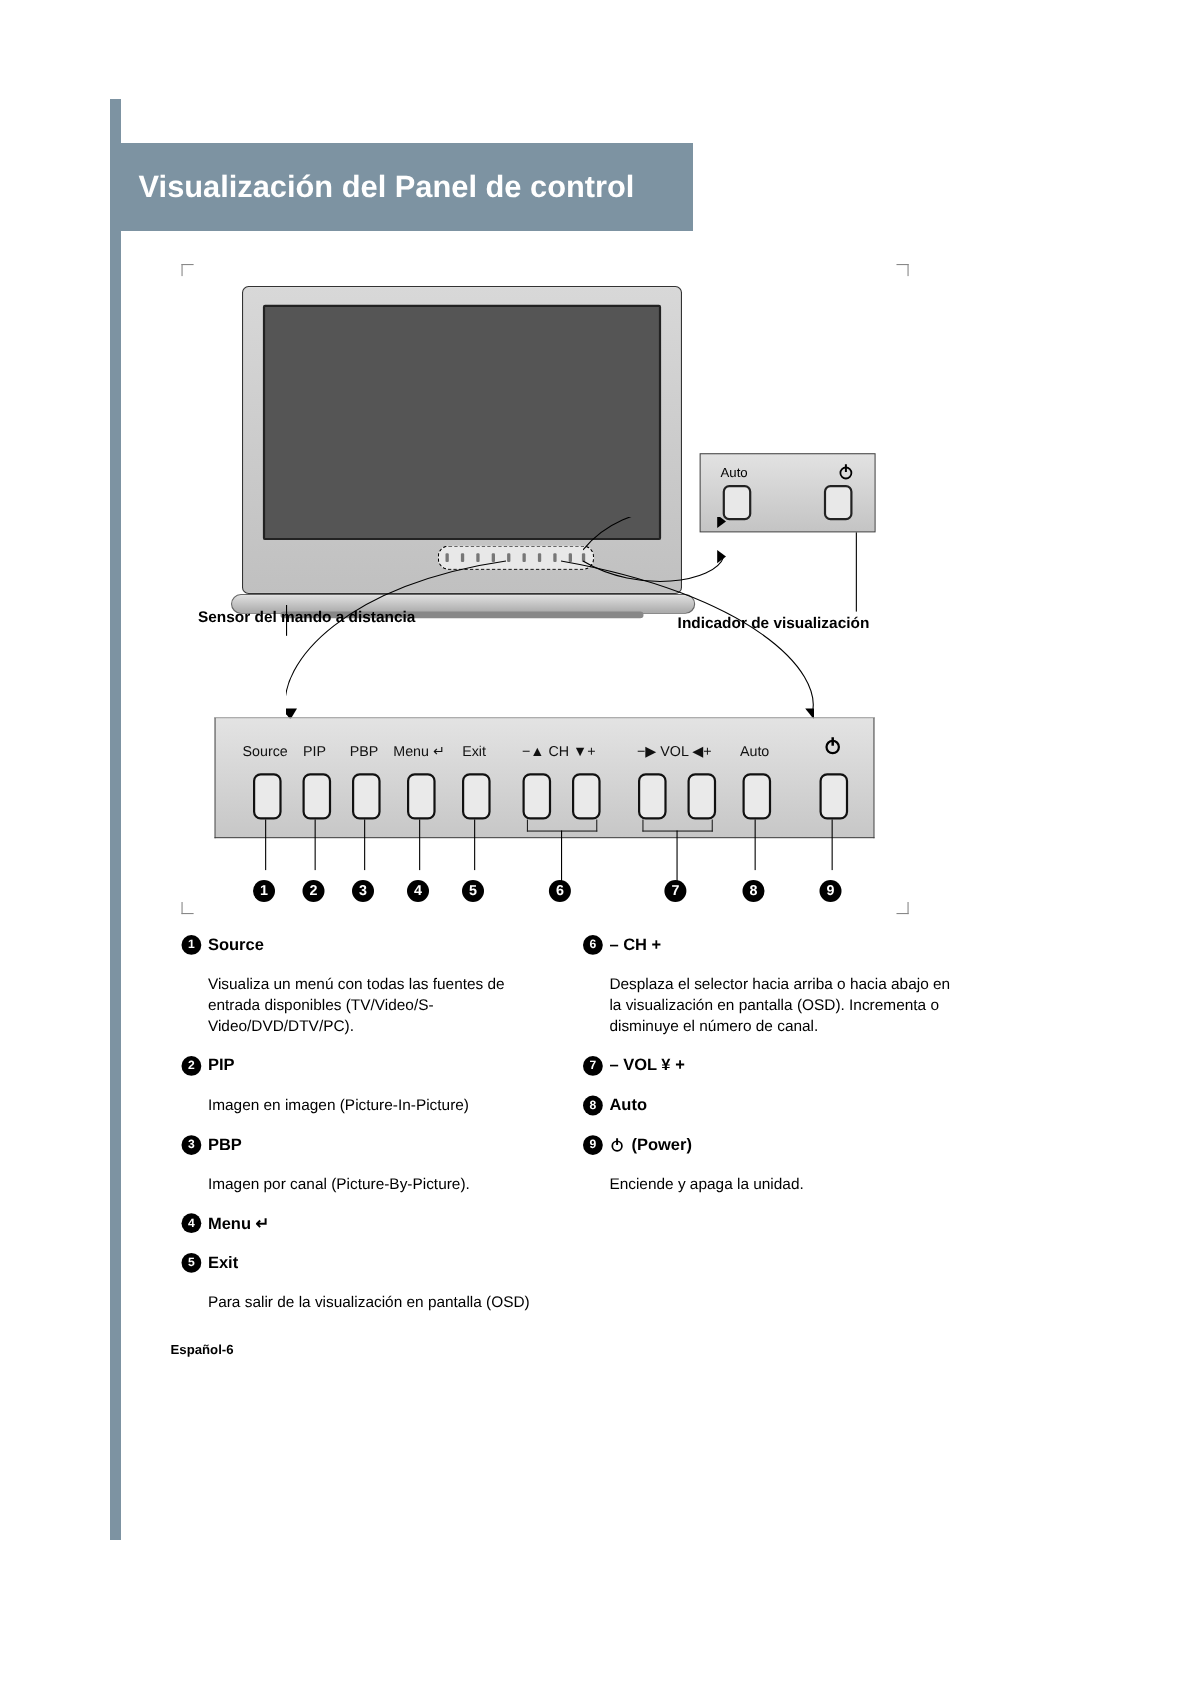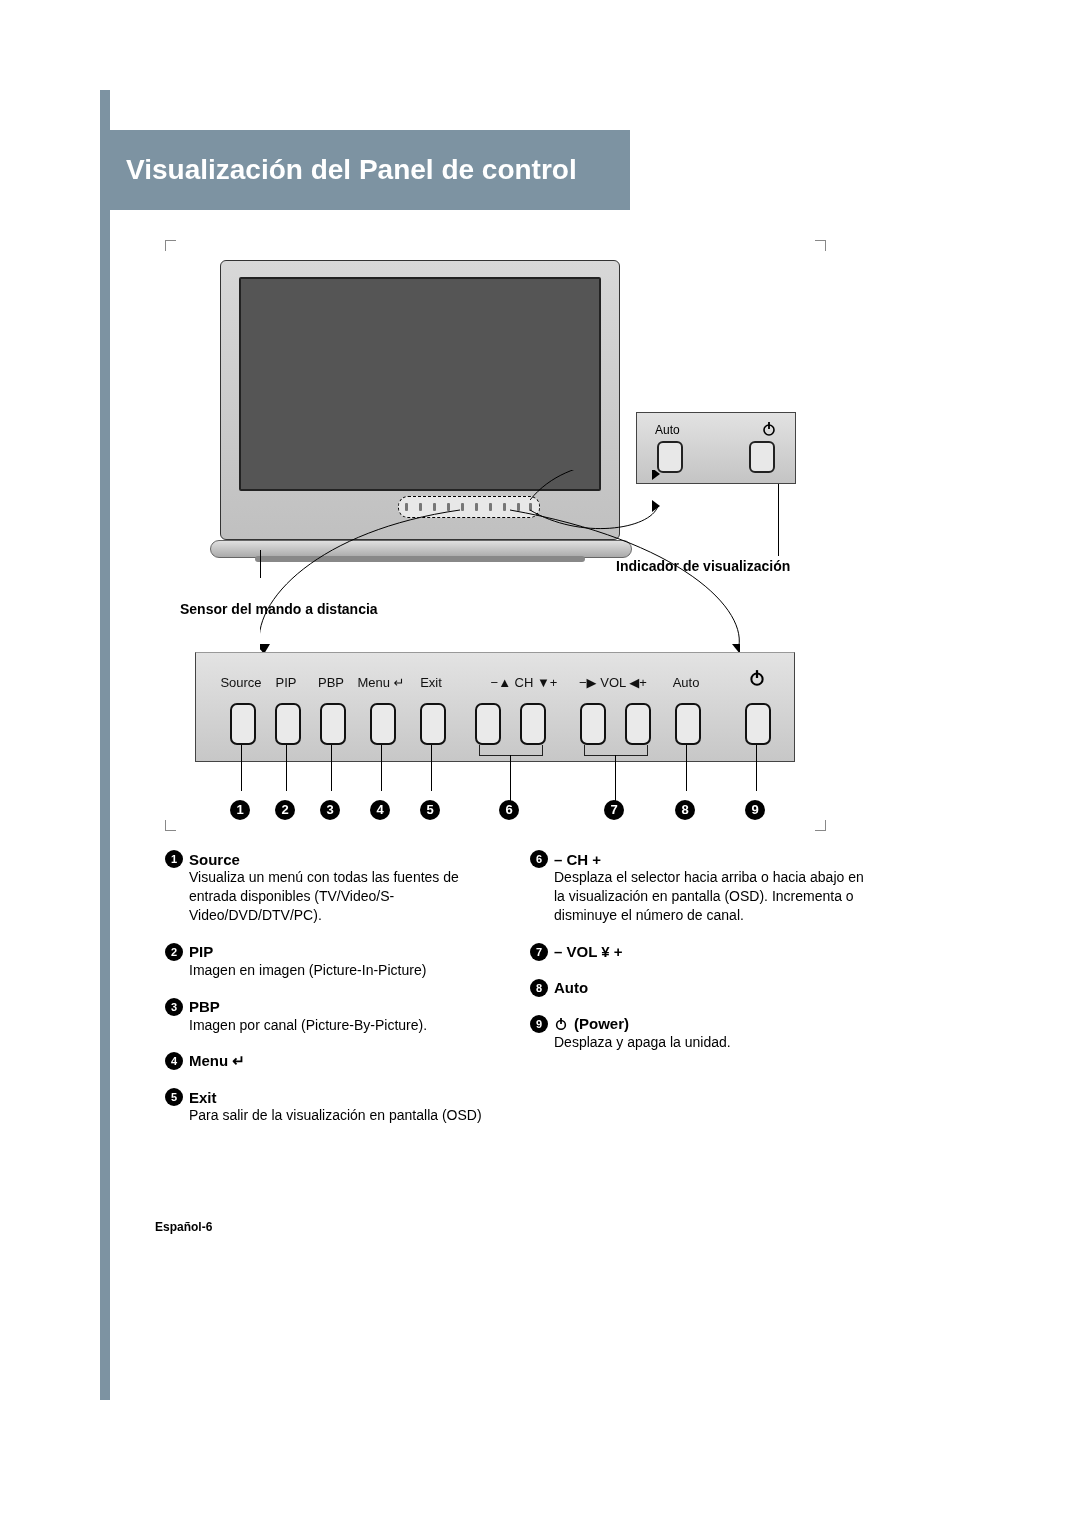--- a/index.html
+++ b/index.html
@@ -263,21 +263,21 @@
     width: 18px;
     height: 18px;
     border-radius: 50%;
     background: #000;
     color: #fff;
     font-size: 11px;
     line-height: 18px;
     text-align: center;
   }
   .item p {
-    margin: 0 0 0 24px;
+    margin: 17px 0 0 24px;
     font-size: 14px;
     line-height: 1.35;
   }
   .page-num {
     position: absolute;
     left: 155px;
     top: 1220px;
     font-size: 12px;
     font-weight: bold;
   }
@@ -339,33 +339,33 @@
     <polygon points="122,30 130,36 122,42" fill="#000"></polygon>
   </svg>
   <svg class="swoosh2" viewBox="0 0 480 160">
     <path d="M200 10 C 60 30, -10 100, 0 150" fill="none" stroke="#000" stroke-width="1"></path>
     <path d="M250 10 C 420 40, 490 110, 478 150" fill="none" stroke="#000" stroke-width="1"></path>
     <polygon points="-4,144 4,154 10,144" fill="#000"></polygon>
     <polygon points="472,144 480,154 486,144" fill="#000"></polygon>
   </svg>
 
   <div class="ptr-line-v" style="left:260px; top:550px; height:28px;"></div>
-  <div class="caption" style="left:180px; top:601px;">Sensor del mando a distancia</div>
+  <div class="caption" style="left:180px; top:552px;">Sensor del mando a distancia</div>
 
   <div class="ptr-line-v" style="left:778px; top:484px; height:72px;"></div>
   <div class="caption" style="left:616px; top:558px;">Indicador de visualización</div>
 
   <div class="panel">
 
     <span class="lbl" style="left:45px">Source</span>
     <span class="lbl" style="left:90px">PIP</span>
     <span class="lbl" style="left:135px">PBP</span>
     <span class="lbl" style="left:185px">Menu ↵</span>
     <span class="lbl" style="left:235px">Exit</span>
-    <span class="lbl" style="left:328px">−▲ CH ▼+</span>
+    <span class="lbl" style="left:312px">−▲ CH ▼+</span>
     <span class="lbl" style="left:417px">−▶ VOL ◀+</span>
     <span class="lbl" style="left:490px">Auto</span>
     <span style="position:absolute; left:552px; top:16px;">
       <svg class="power-icon" width="18" height="18" viewBox="0 0 16 16">
         <circle cx="8" cy="9" r="5" fill="none" stroke="#000" stroke-width="1.8"></circle>
         <line x1="8" y1="1" x2="8" y2="8" stroke="#000" stroke-width="2"></line>
       </svg>
     </span>
 
     <div class="btn" style="left:34px"></div>
@@ -465,19 +465,19 @@
         <div class="head">
             <span class="num">9</span>
           <span style="display:inline-block;vertical-align:middle">
             <svg class="power-icon" width="14" height="14" viewBox="0 0 16 16">
               <circle cx="8" cy="9" r="5" fill="none" stroke="#000" stroke-width="1.8"></circle>
               <line x1="8" y1="1" x2="8" y2="8" stroke="#000" stroke-width="2"></line>
             </svg>
           </span>
           <span style="font-weight:bold">(Power)</span>
         </div>
-        <p>Desplaza y apaga la unidad.</p>
+        <p>Enciende y apaga la unidad.</p>
       </div>
     </div>
   </div>
 
   <div class="page-num">Español-6</div>
 </div>
 
 </body></html>

